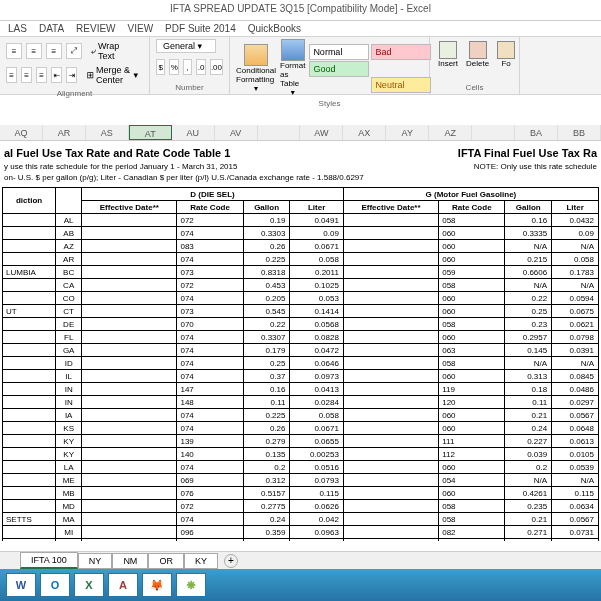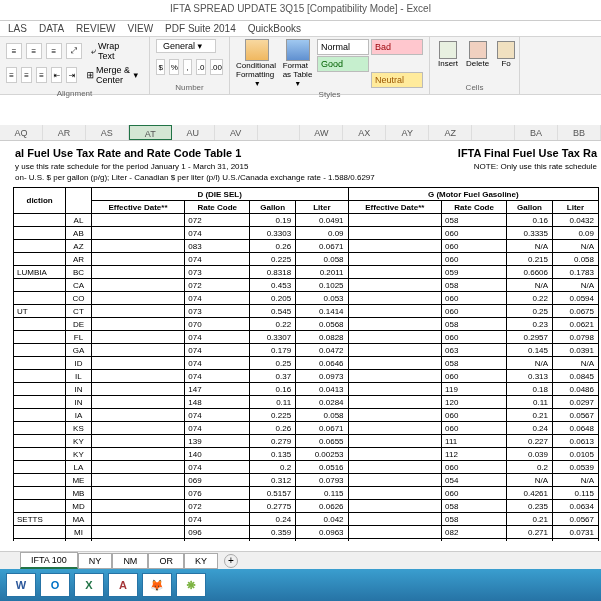--- a/index.html
+++ b/index.html
@@ -8,31 +8,31 @@
 .menubar { display: flex; gap: 12px; padding: 2px 8px; font-size: 10px; background: #fff; border-bottom: 1px solid #d4d4d4; }
 .menubar span { color: #444; cursor: pointer; }
 .ribbon { display: flex; background: #f3f3f3; border-bottom: 1px solid #d4d4d4; height: 58px; }
 .ribbon-group { border-right: 1px solid #d4d4d4; padding: 2px 6px; display: flex; flex-direction: column; justify-content: space-between; }
 .ribbon-row { display: flex; gap: 4px; align-items: center; }
 .ribbon-label { font-size: 8px; color: #666; text-align: center; margin-top: 2px; }
 .btn-sm { width: 16px; height: 16px; border: 1px solid #ccc; background: #fff; font-size: 8px; display: flex; align-items: center; justify-content: center; cursor: pointer; }
 .wrap-text, .merge { font-size: 9px; padding: 1px 4px; border: 1px solid transparent; cursor: pointer; display: flex; align-items: center; gap: 2px; }
 .num-box { border: 1px solid #ccc; padding: 1px 6px; font-size: 9px; background: #fff; min-width: 60px; }
 .styles-box { display: flex; gap: 2px; }
-.style-cell { width: 52px; height: 16px; border: 1px solid #bbb; font-size: 9px; display: flex; align-items: center; padding: 0 3px; }
+.style-cell { width: 60px; height: 16px; border: 1px solid #bbb; font-size: 9px; display: flex; align-items: center; padding: 0 3px; }
 .normal { background: #fff; }
 .bad { background: #ffc7ce; color: #9c0006; }
 .good { background: #c6efce; color: #006100; }
 .neutral { background: #ffeb9c; color: #9c5700; }
 .cell-btn { display: flex; flex-direction: column; align-items: center; font-size: 8px; cursor: pointer; padding: 2px; }
 .cell-btn .ic { width: 18px; height: 18px; border: 1px solid #888; background: #e8f0e0; }
 .col-headers { display: flex; background: #f0f0f0; border-bottom: 1px solid #ccc; height: 16px; margin-top: 30px; }
 .col-h { width: 44px; text-align: center; font-size: 9px; color: #555; border-right: 1px solid #ddd; line-height: 16px; cursor: pointer; }
 .col-h.sel { background: #d4e6d4; border: 1px solid #217346; }
-.sheet { padding: 4px 2px 2px 13px; height: 400px; overflow: hidden; }
+.sheet { padding: 4px 2px 2px 2px; height: 400px; overflow: hidden; }
 .title-row { font-weight: bold; font-size: 11px; padding: 2px; display: flex; justify-content: space-between; }
 .sub-row { font-size: 8px; padding: 1px 2px; }
 .tbl { border-collapse: collapse; font-size: 8px; margin-top: 4px; width: 100%; }
 .tbl th, .tbl td { border: 1px solid #000; padding: 1px 2px; text-align: center; height: 13px; }
 .tbl th { font-weight: bold; background: #fff; }
 .tbl td.r { text-align: right; padding-right: 4px; }
 .tbl td.l { text-align: left; padding-left: 3px; }
 .sec-head { font-weight: bold; }
 .tabs { position: absolute; bottom: 32px; left: 0; right: 0; height: 18px; background: #f0f0f0; border-top: 1px solid #ccc; display: flex; align-items: center; padding: 0 20px; gap: 0; }
 .tab { padding: 2px 10px; font-size: 9px; border: 1px solid #aaa; background: #fff; cursor: pointer; }

